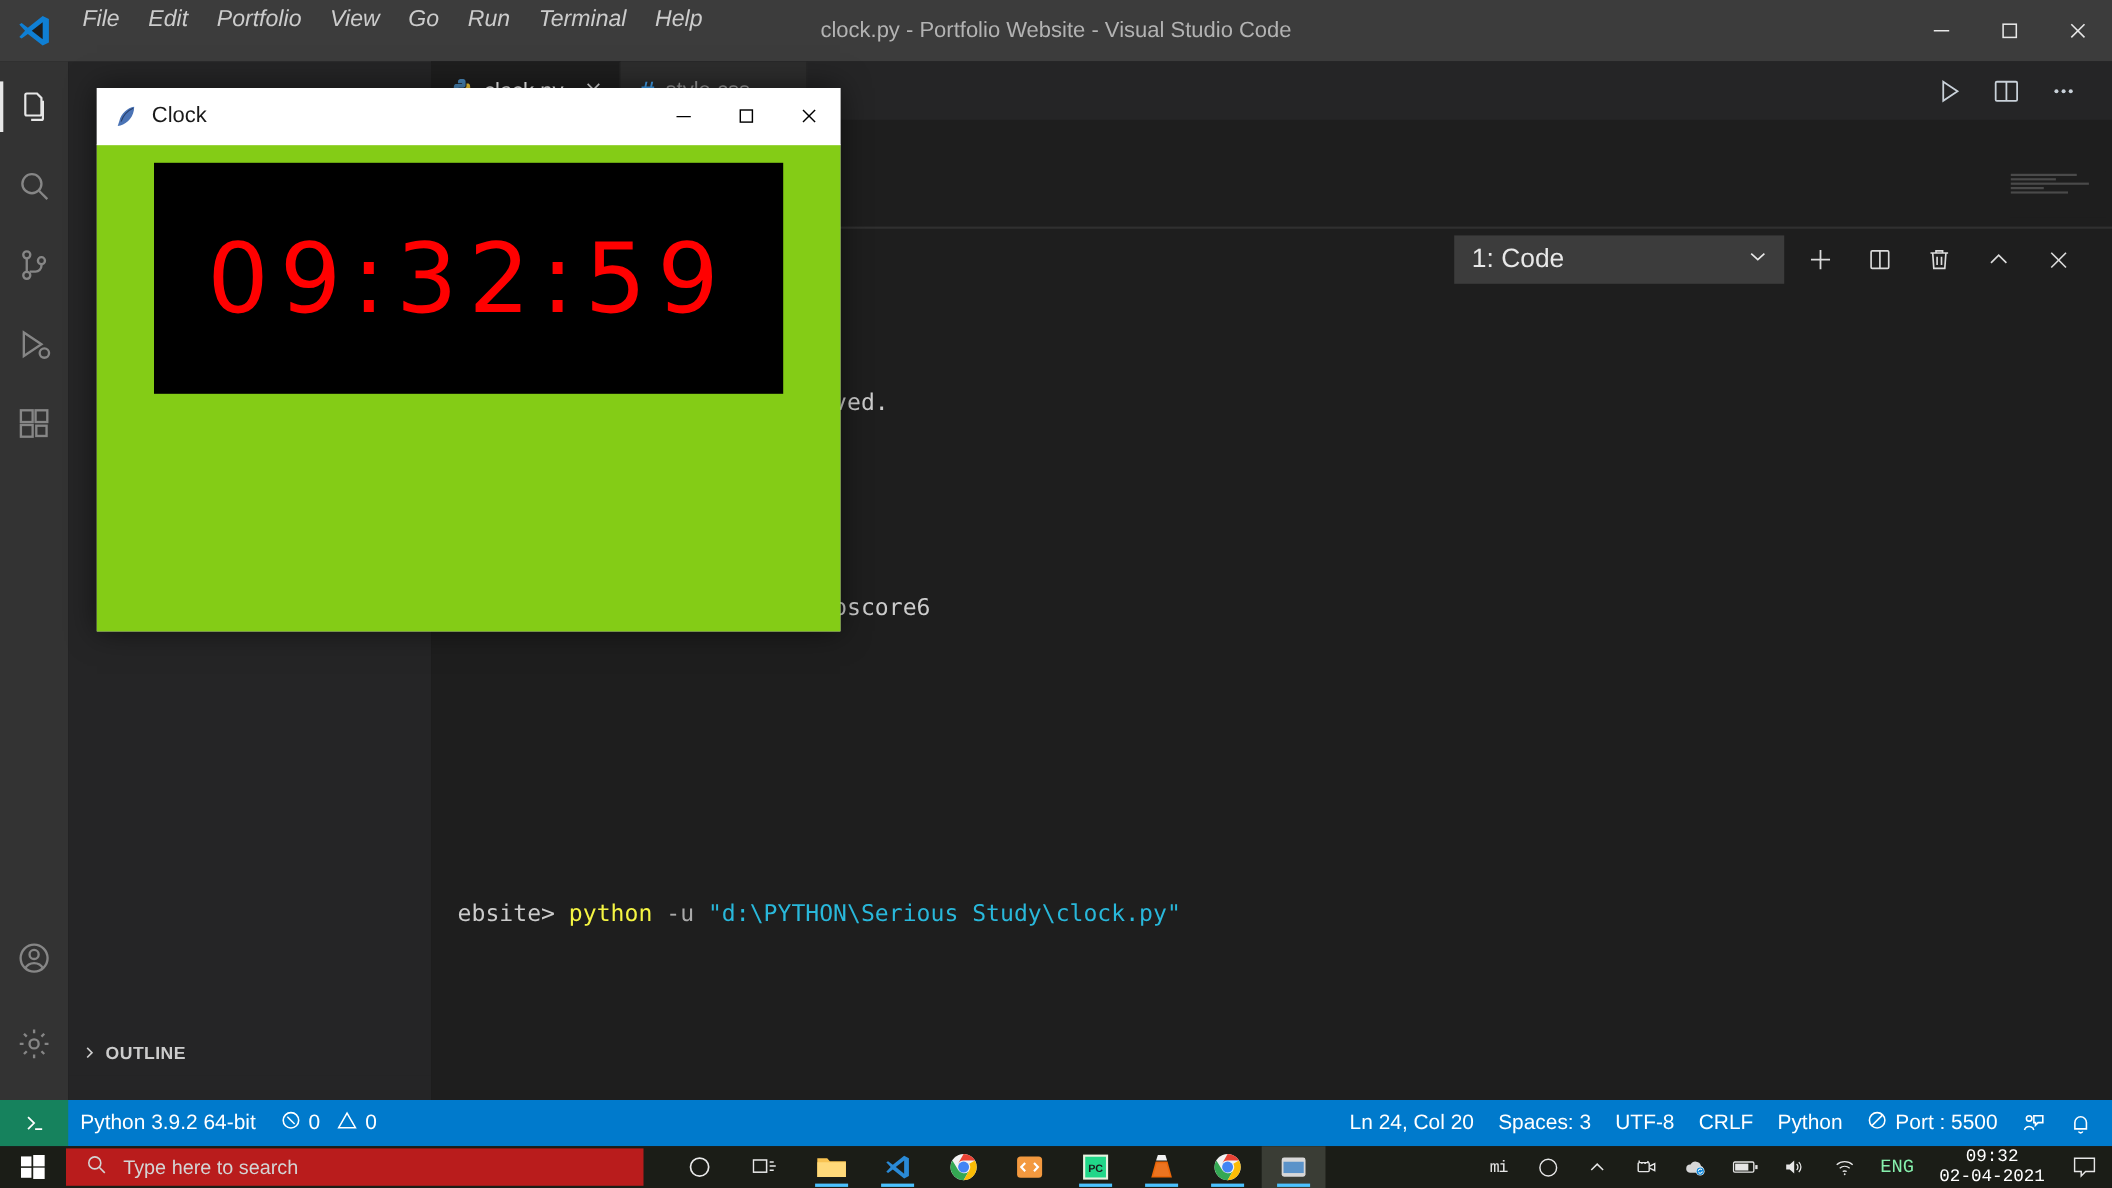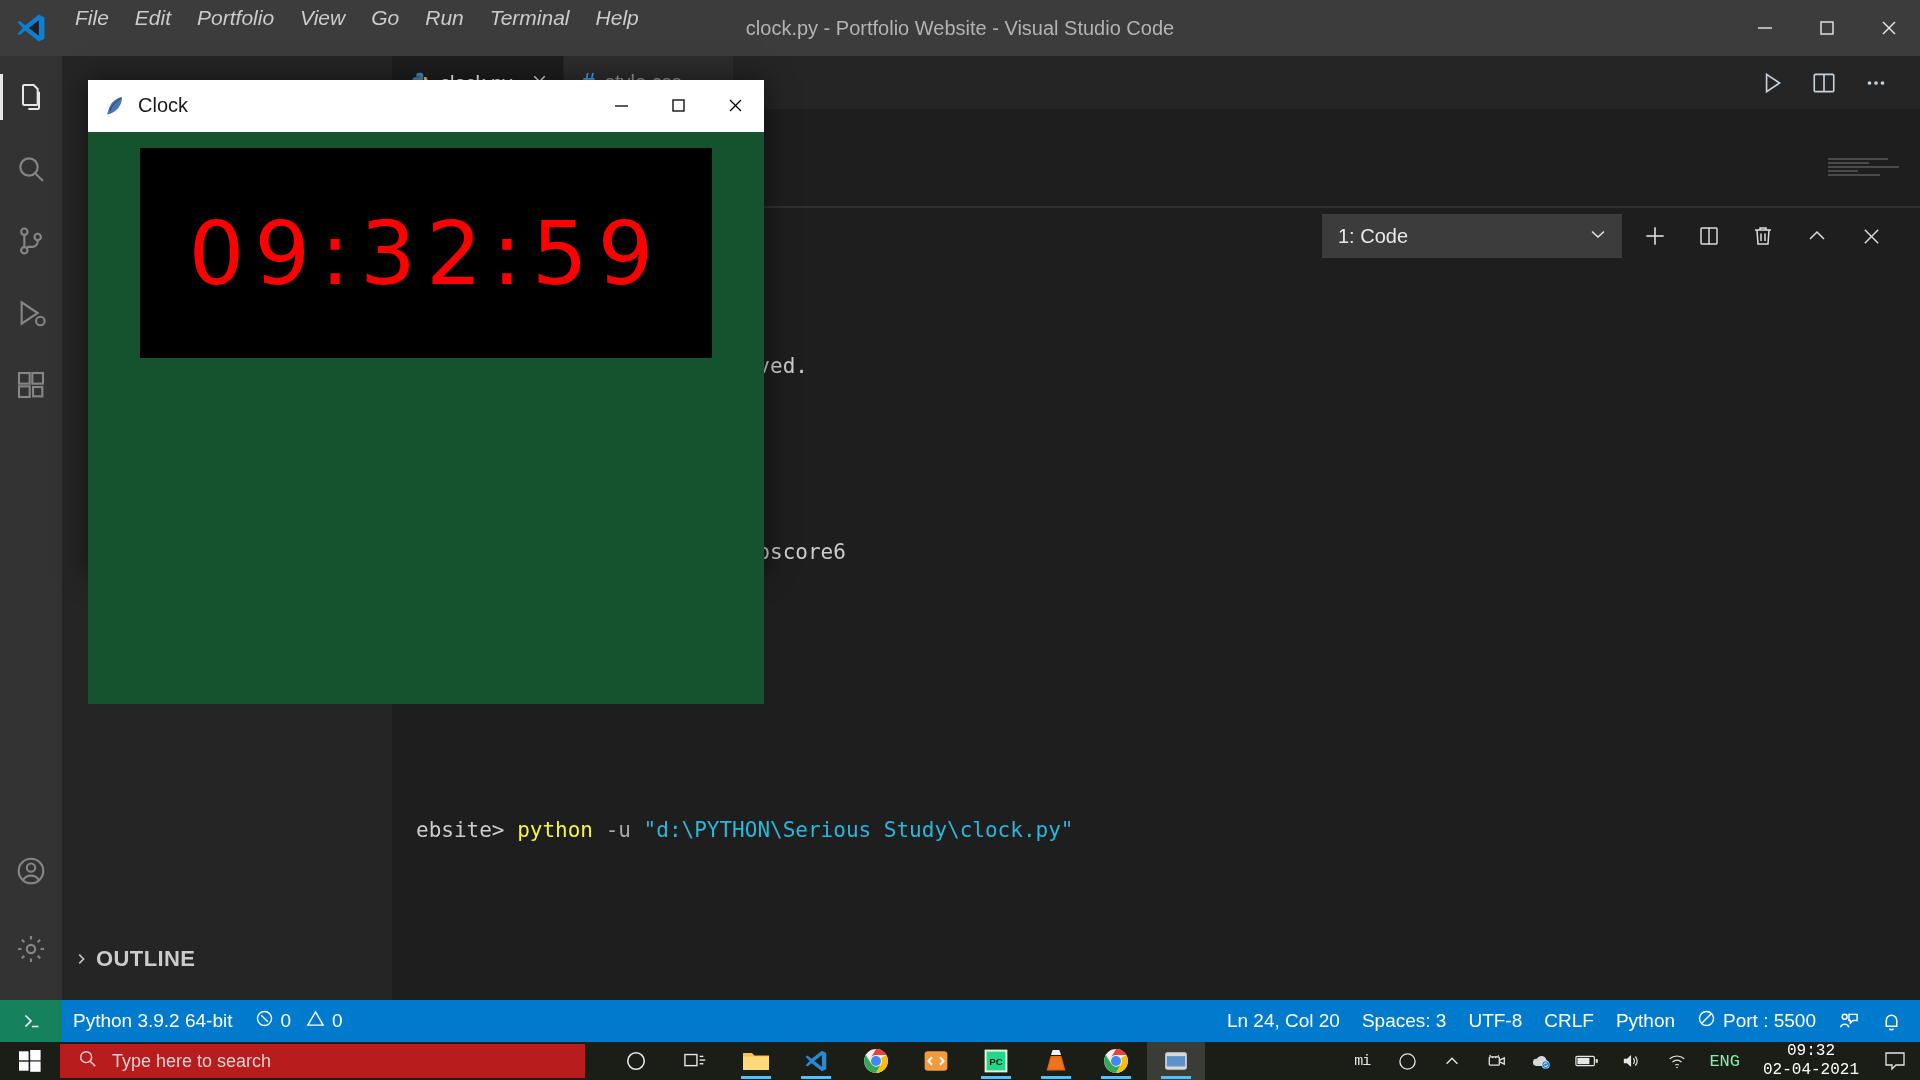--- a/index.html
+++ b/index.html
@@ -54,21 +54,21 @@
   .act-icon.active svg { stroke:#e7e7e7; }
   .act-spacer { flex:1; }
 
   
   .sidebar {
     position:absolute; left:62px; top:56px; width:330px; height:944px;
     background:#252526;
   }
   .sidebar-footer {
     position:absolute; left:0; bottom:22px; width:330px; height:38px;
-    display:flex; align-items:center; color:#cccccc; font-size:22px;
+    display:flex; align-items:center; color:#cccccc; font-size:16px;
     font-weight:bold; letter-spacing:.4px; background:#252526;
   }
   .chev { margin:0 8px 0 12px; }
 
   
   .editor-area { position:absolute; left:392px; top:56px; right:0; bottom:0; background:#1e1e1e; }
   .tabsrow { position:relative; height:53px; background:#252526; display:flex; }
   .tab {
     display:flex; align-items:center; height:53px; padding:0 14px 0 18px;
     background:#2d2d2d; color:#9c9c9c; font-size:20px; gap:10px;
@@ -100,21 +100,21 @@
     display:flex; align-items:center; position:relative;
   }
   .ptab.active { color:#e7e7e7; }
   .ptab.active::after {
     content:""; position:absolute; left:16px; right:16px; bottom:12px; height:2px; background:#e7e7e7;
   }
   .panel-actions { margin-left:auto; display:flex; align-items:center; gap:12px; padding-right:28px; }
   .term-select {
     width:300px; height:44px; background:#3c3c3c; color:#e8e8e8;
     display:flex; align-items:center; justify-content:space-between;
-    padding:0 14px 0 16px; font-size:20px;
+    padding:0 14px 0 16px; font-size:24px;
   }
   .pact { width:42px; height:42px; display:flex; align-items:center; justify-content:center; }
 
   .term-body {
     position:absolute; left:0; top:62px; right:0; bottom:0;
     font-family:"DejaVu Sans Mono", monospace; font-size:21px; line-height:1.45;
     color:#cccccc; padding:22px 0 0 24px; white-space:pre; overflow:hidden;
   }
   .term-line { height:32px; white-space:pre; }
   .tok-y { color:#f5f543; }
@@ -164,21 +164,21 @@
     background:#f0f0f0; box-shadow:0 0 26px rgba(0,0,0,.55);
   }
   .cw-title {
     height:52px; background:#ffffff; display:flex; align-items:center;
     border-bottom:1px solid #ffffff;
   }
   .cw-icon { width:22px; height:22px; margin:0 12px 0 16px; display:flex; align-items:center; }
   .cw-name { color:#1a1a1a; font-size:20px; flex:1; }
   .cw-ctrls { display:flex; height:52px; }
   .cw-btn { width:57px; height:52px; display:flex; align-items:center; justify-content:center; }
-  .cw-body { position:relative; height:572px; background:#14532d; }
+  .cw-body { position:relative; height:442px; background:#84cc16; }
   .cw-display {
     position:absolute; left:52px; top:16px; width:572px; height:210px;
     background:#000000; display:flex; align-items:center; justify-content:center;
   }
   .cw-time {
     color:#ff0000; font-family:"DejaVu Sans", sans-serif; font-size:88px;
     letter-spacing:10px; font-weight:400;
   }
 </style>
 </head>

